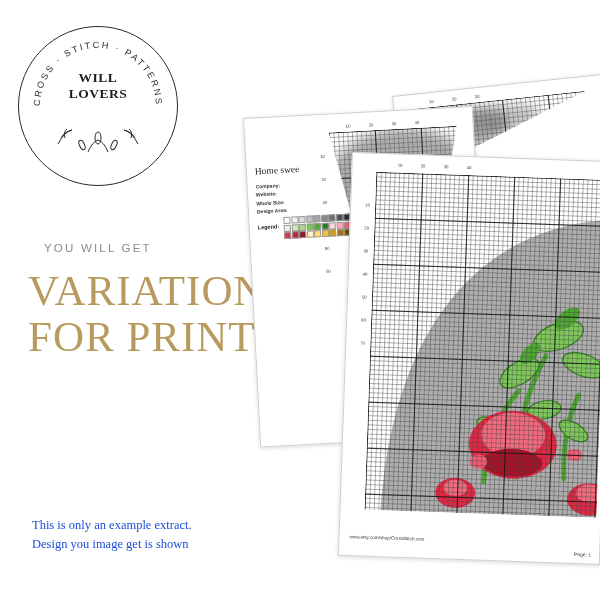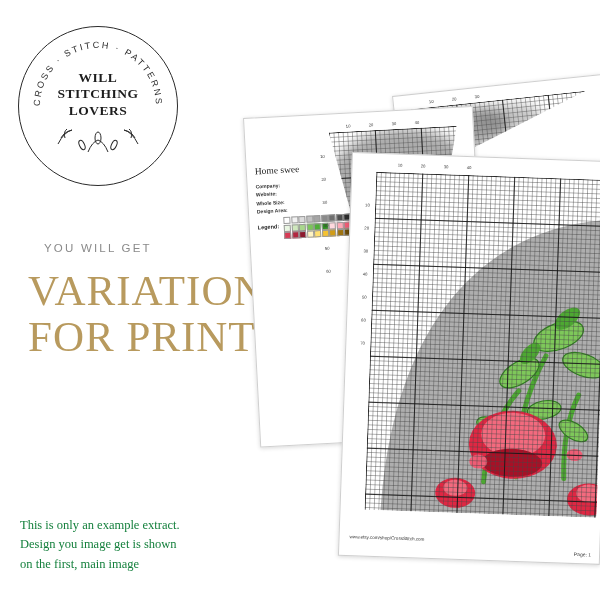--- a/index.html
+++ b/index.html
@@ -62,27 +62,27 @@
     font-family: "Liberation Serif", serif;
     font-size: 43px;
     line-height: 1.07;
     letter-spacing: 1px;
     color: #b89a5e;
   }
   .headline div { white-space: nowrap; }
 
   .disclaimer {
     position: absolute;
-    left: 20px;
+    left: 32px;
     top: 516px;
     width: 250px;
     font-family: "Liberation Serif", serif;
     font-size: 12.5px;
     line-height: 1.55;
-    color: #15803d;
+    color: #1d4ed8;
   }
 
   
   .sheet {
     position: absolute;
     background: #ffffff;
     border: 1px solid #cfcfcf;
     box-shadow: 0 1px 4px rgba(0,0,0,0.16);
     overflow: hidden;
   }
@@ -242,36 +242,34 @@
       <ellipse cx="80" cy="112" rx="3" ry="6"></ellipse>
       <ellipse cx="64" cy="119" rx="2.5" ry="5" transform="rotate(-25 64 119)"></ellipse>
       <ellipse cx="96" cy="119" rx="2.5" ry="5" transform="rotate(25 96 119)"></ellipse>
       <path d="M54,104 q-8,2 -11,8"></path>
       <path d="M106,104 q8,2 11,8"></path>
     </g>
   </svg>
 
   <div class="logo-center">
     <div>WILL</div>
-    <div>STITCHING</div>
     <div>LOVERS</div>
   </div>
 </div>
 
 <div class="youwillget">YOU WILL GET</div>
 
 <div class="headline">
   <div>VARIATIONS</div>
   <div>FOR PRINTING</div>
 </div>
 
 <div class="disclaimer">
   <div>This is only an example extract.</div>
   <div>Design you image get is shown</div>
-  <div>on the first, main image</div>
 </div>
 
 <div class="sheet sheet-back">
   <div class="tick-row" style="left:26px; top:6px;">
     <span>10</span>
     <span>20</span>
     <span>30</span>
   </div>
   <div class="tri-clip-small" style="position:absolute;left:16px;top:14px;width:176px;height:62px;">
     <div class="grid-bg" style="inset:0;"></div>

